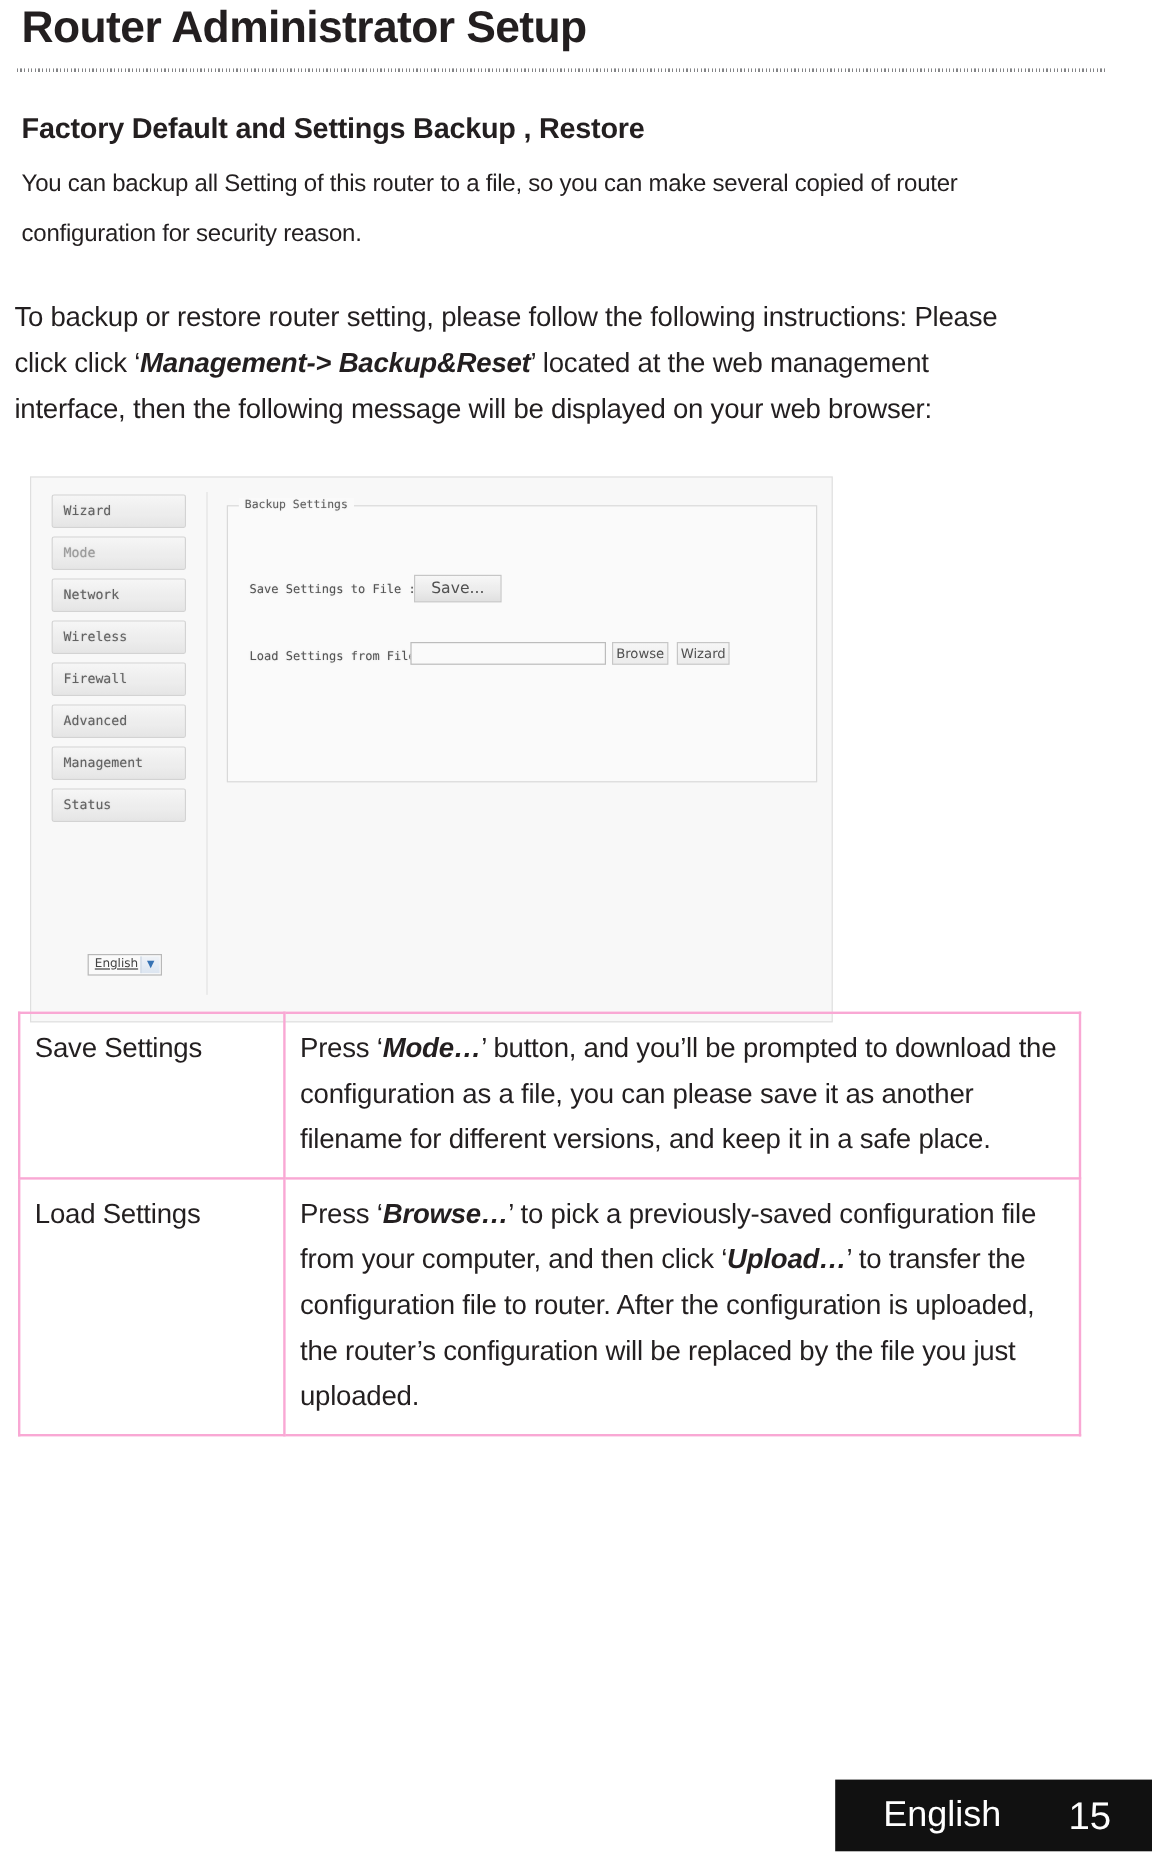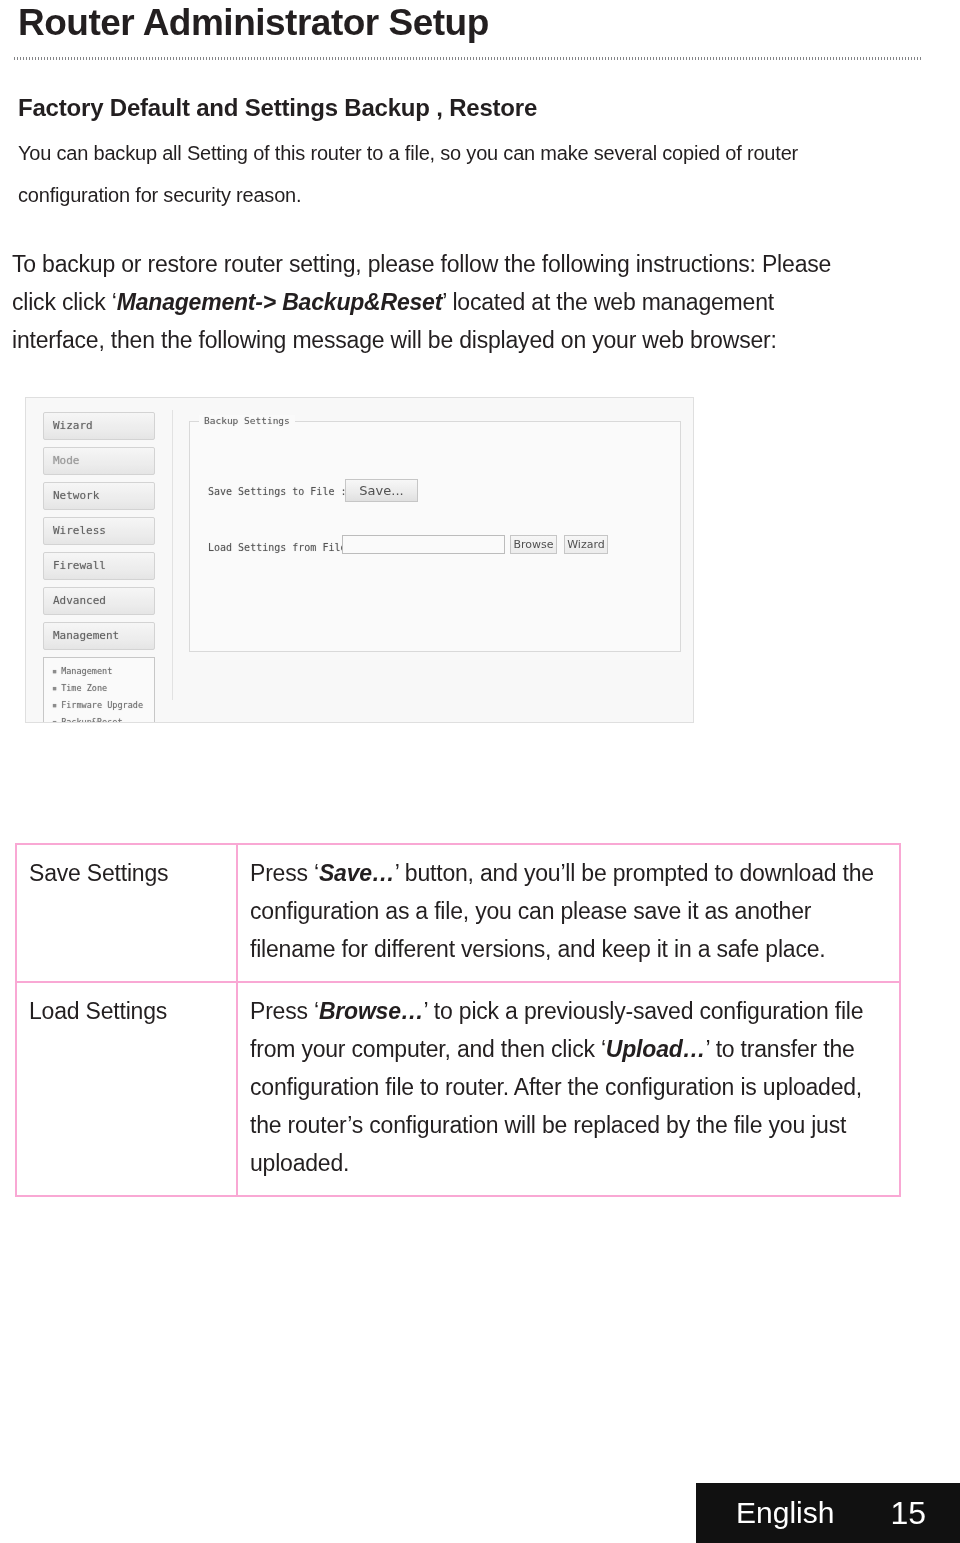--- a/index.html
+++ b/index.html
@@ -67,21 +67,21 @@
     letter-spacing: -0.2px;
   }
   .intro-2 b { font-weight: bold; font-style: italic; }
 
   
   .shot {
     position: absolute;
     left: 25px;
     top: 397px;
     width: 669px;
-    height: 326px;
+    height: 455px;
     background: #fdfdfd;
     border: 1px solid #e3e3e3;
     box-sizing: border-box;
     overflow: hidden;
     filter: contrast(0.92) brightness(1.02);
   }
   .shot-inner { position: absolute; inset: 0; }
 
   .nav-col {
     position: absolute;
@@ -318,34 +318,20 @@
 
     <div class="nav-col">
       <div class="nav-btn">Wizard</div>
       <div class="nav-btn faint">Mode</div>
       <div class="nav-btn">Network</div>
       <div class="nav-btn">Wireless</div>
       <div class="nav-btn">Firewall</div>
       <div class="nav-btn">Advanced</div>
       <div class="nav-btn">Management</div>
 
-      <div class="submenu">
-        <div class="submenu-item">
-          <span class="bullet">▪</span><span>Management</span>
-        </div>
-        <div class="submenu-item">
-          <span class="bullet">▪</span><span>Time Zone</span>
-        </div>
-        <div class="submenu-item">
-          <span class="bullet">▪</span><span>Firmware Upgrade</span>
-        </div>
-        <div class="submenu-item">
-          <span class="bullet">▪</span><span>Backup&amp;Reset</span>
-        </div>
-      </div>
 
       <div class="nav-btn">Status</div>
     </div>
 
     <div class="lang-select">
       <span class="lang-text">English</span>
       <span class="lang-caret">▼</span>
     </div>
 
     <div class="v-divider"></div>
@@ -366,21 +352,21 @@
     </div>
 
   </div>
 </div>
 
 <table class="desc-table">
   <tbody>
       <tr>
     <td class="term">Save Settings</td>
     <td class="def">
-      <span>Press ‘</span><b>Save…</b><span>’ button, and you’ll be prompted to download the configuration as a file, you can please save it as another filename for different versions, and keep it in a safe place.</span>
+      <span>Press ‘</span><b>Mode…</b><span>’ button, and you’ll be prompted to download the configuration as a file, you can please save it as another filename for different versions, and keep it in a safe place.</span>
     </td>
   </tr>
   <tr>
     <td class="term">Load Settings</td>
     <td class="def">
       <span>Press ‘</span><b>Browse…</b><span>’ to pick a previously-saved configuration file from your computer, and then click ‘</span><b>Upload…</b><span>’ to transfer the configuration file to router. After the configuration is uploaded, the router’s configuration will be replaced by the file you just uploaded.</span>
     </td>
   </tr>
 </tbody>
   </table>

